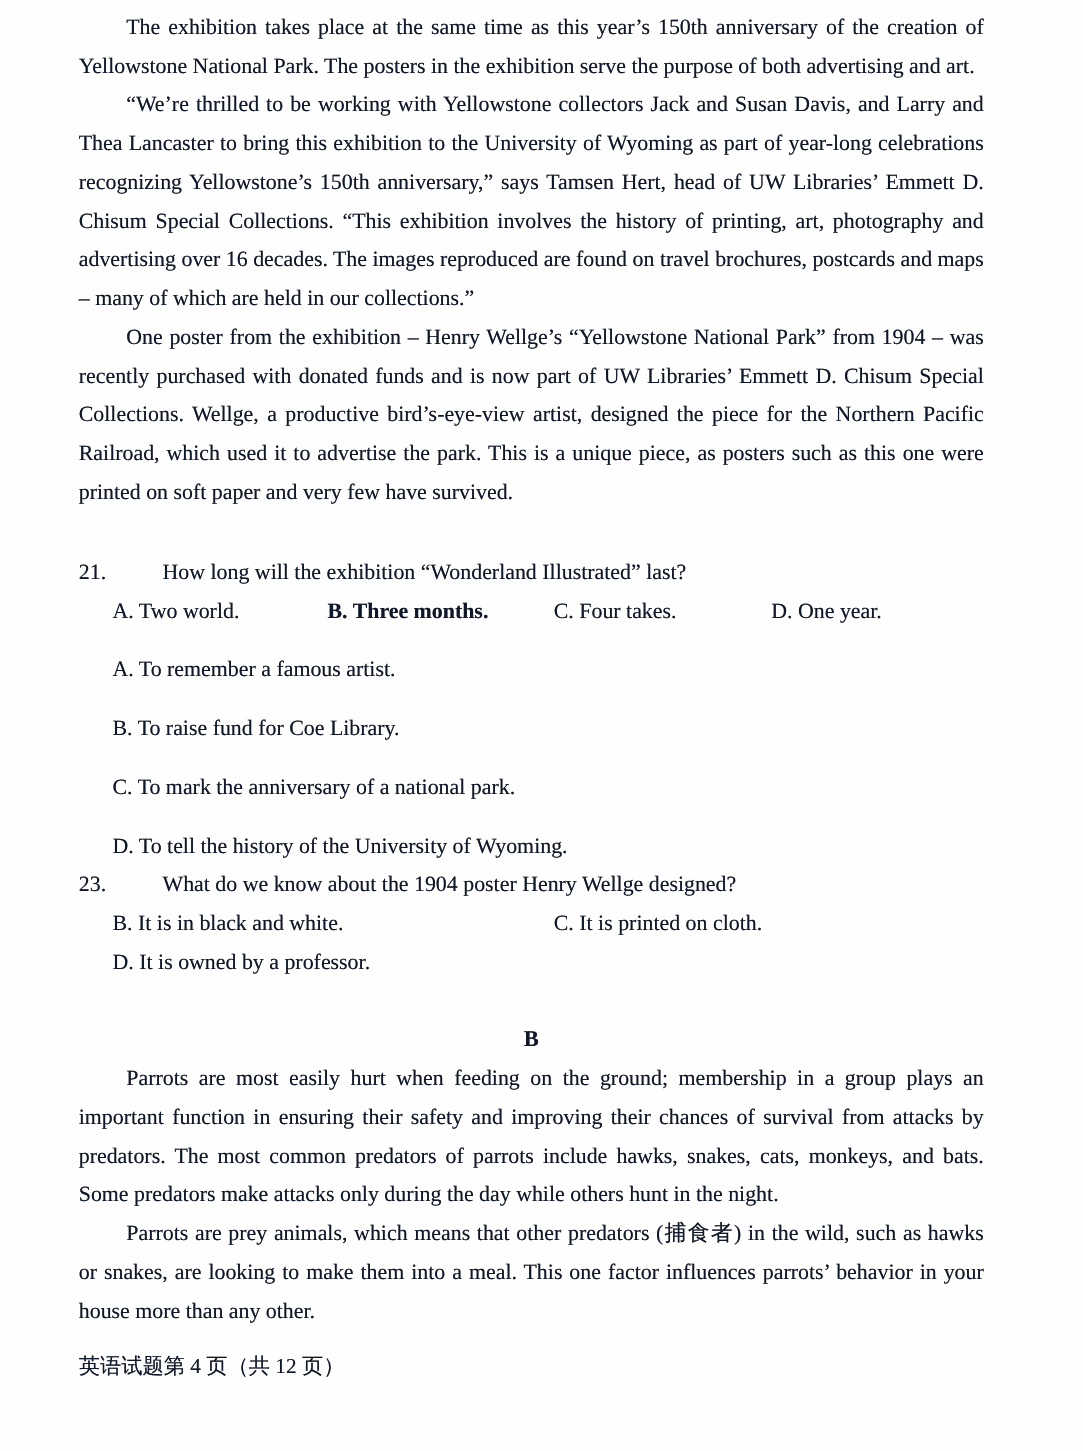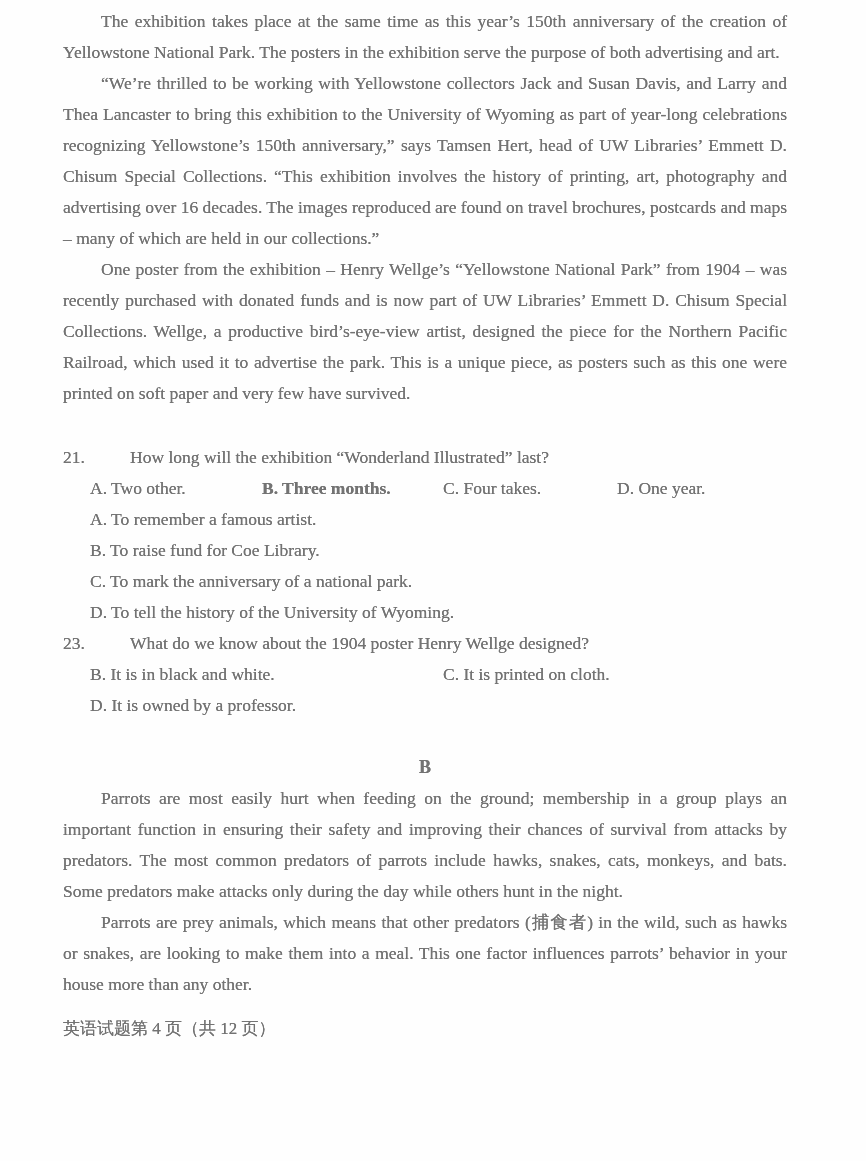--- a/index.html
+++ b/index.html
@@ -6,21 +6,21 @@
     margin: 0;
     padding: 0;
     background: #ffffff;
   }
   .page {
     position: relative;
     width: 866px;
     height: 1161px;
     background: #fefefe;
     font-family: "Liberation Serif", "DejaVu Serif", serif;
-    color: #737373;
+    color: #0f172a;
     overflow: hidden;
     box-sizing: border-box;
   }
   .content {
     position: absolute;
     top: 6px;
     left: 63px;
     width: 724px;
   }
   .para {
@@ -52,20 +52,21 @@
     padding-left: 27px;
   }
   .opts-row .opt-a { width: 172px; }
   .opts-row .opt-b { width: 181px; font-weight: bold; }
   .opts-row .opt-c { width: 174px; }
   .opts-stacked {
     padding-left: 27px;
   }
   .opts-stacked div {
     display: block;
+    margin-top: 16px;
   }
   .opts-grid {
     display: grid;
     grid-template-columns: 353px 1fr;
     padding-left: 27px;
   }
   .section-heading {
     margin-top: 31px;
     text-align: center;
     font-weight: bold;
@@ -92,21 +93,21 @@
     <p class="para">One poster from the exhibition – Henry Wellge’s “Yellowstone National Park” from 1904 – was recently purchased with donated funds and is now part of UW Libraries’ Emmett D. Chisum Special Collections. Wellge, a productive bird’s-eye-view artist, designed the piece for the Northern Pacific Railroad, which used it to advertise the park. This is a unique piece, as posters such as this one were printed on soft paper and very few have survived.</p>
 
     <div class="questions">
 
       <div>
         <div class="qline">
           <span class="qnum">21.</span>
           <span class="qtext">How long will the exhibition “Wonderland Illustrated” last?</span>
         </div>
         <div class="opts-row">
-          <span class="opt-a">A. Two other.</span>
+          <span class="opt-a">A. Two world.</span>
           <span class="opt-b">B. Three months.</span>
           <span class="opt-c">C. Four takes.</span>
           <span class="opt-d">D. One year.</span>
         </div>
       </div>
 
       <div>
         <div class="opts-stacked">
           <div>A. To remember a famous artist.</div>
           <div>B. To raise fund for Coe Library.</div>

